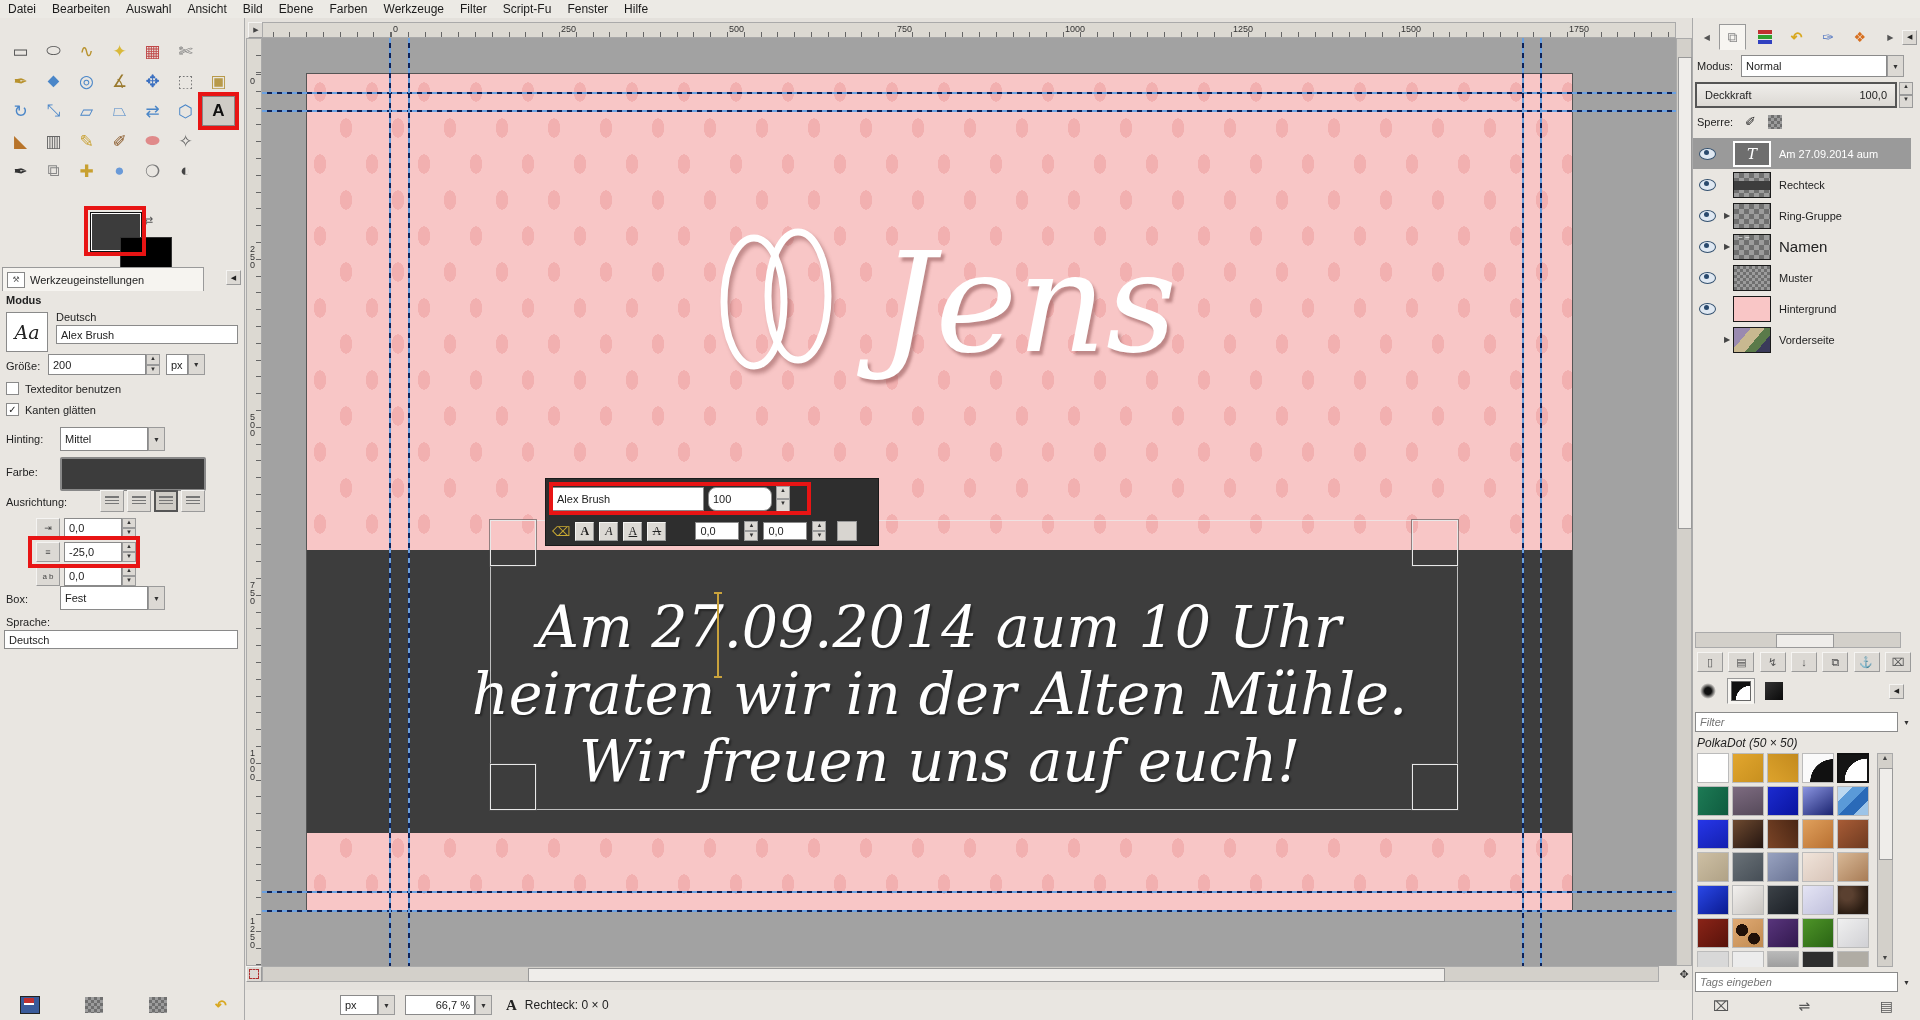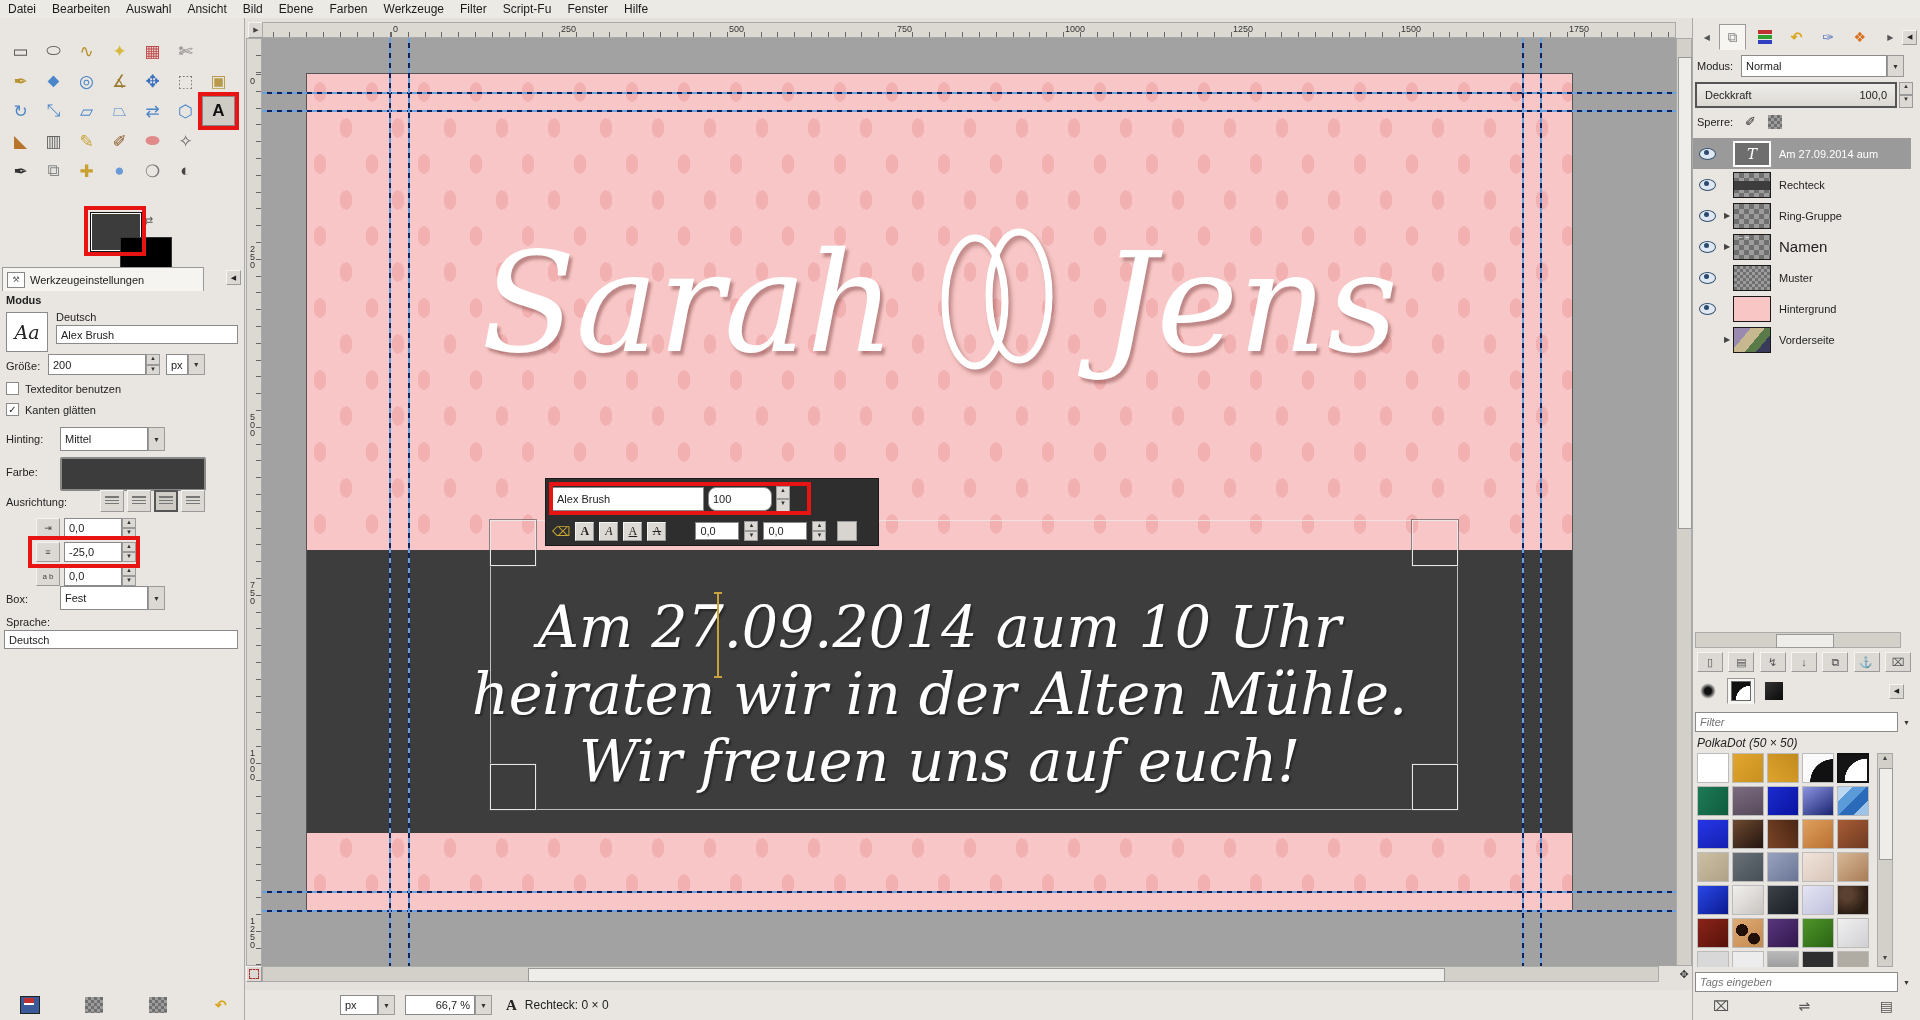--- a/index.html
+++ b/index.html
@@ -294,21 +294,20 @@
         <span class="vr-label" style="top: 878px;">1
 2
 5
 0</span>
       </div>
 
     <div id="viewport">
       <div id="image">
         <div id="band"></div>
         <div id="title">
-          <span class="name script">Sarah</span>
           <svg id="rings" viewBox="0 0 150 170">
             <ellipse cx="52" cy="88" rx="30" ry="64" fill="none" stroke="#ffffff" stroke-width="7"></ellipse>
             <ellipse cx="96" cy="82" rx="30" ry="64" fill="none" stroke="#ffffff" stroke-width="7"></ellipse>
           </svg>
           <span class="name script">Jens</span>
         </div>
         <div id="bodytext" class="script">
             <div>Am 27.09.2014 aum 10 Uhr</div>
             <div>heiraten wir in der Alten Mühle.</div>
             <div>Wir freuen uns auf euch!</div>

